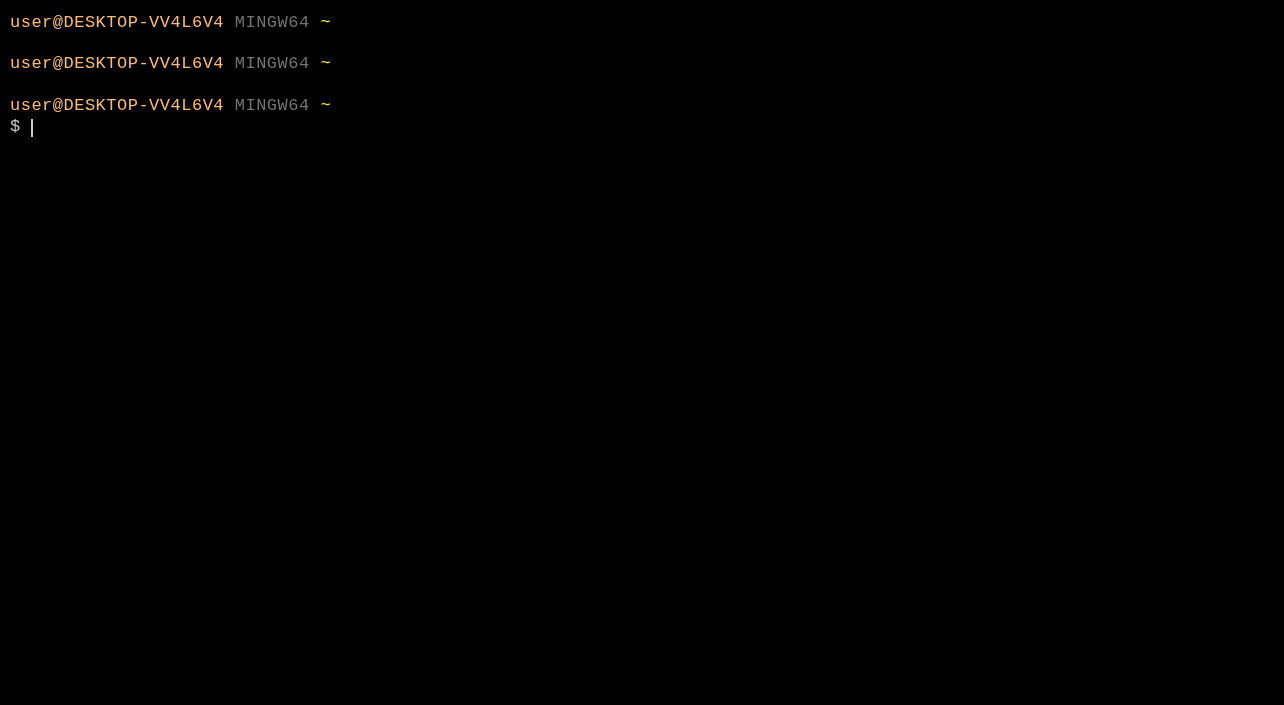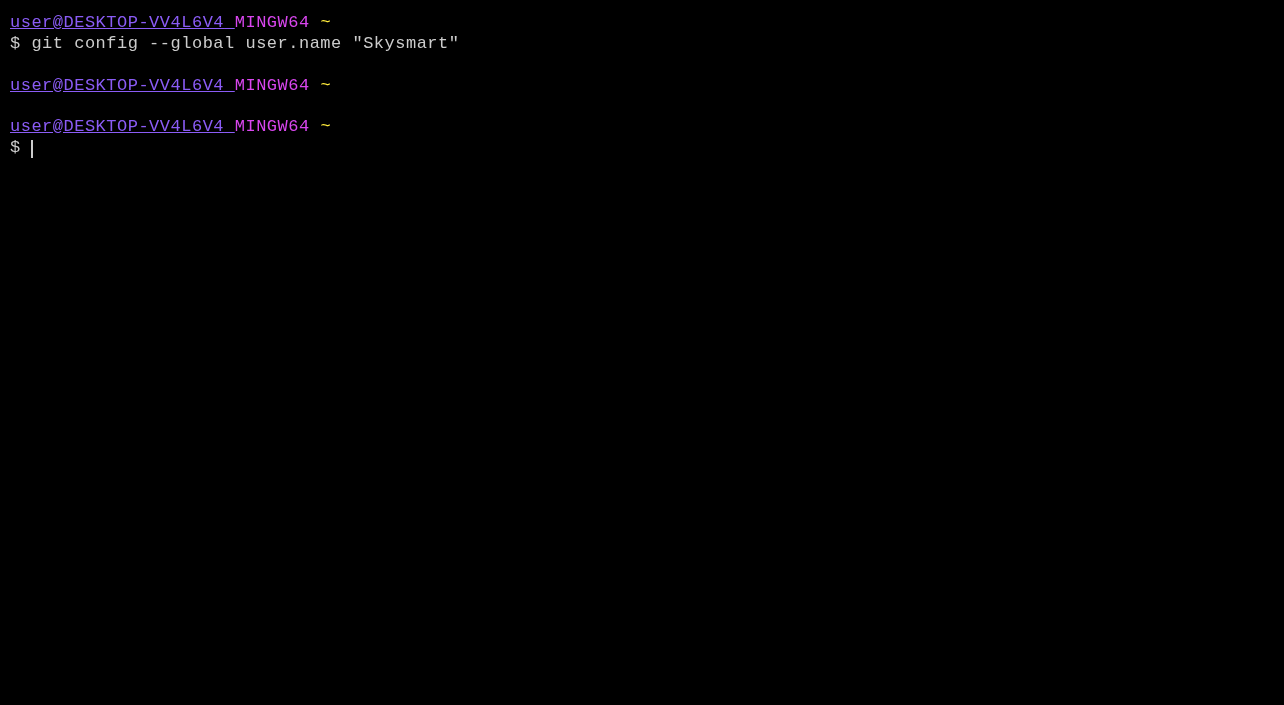--- a/index.html
+++ b/index.html
@@ -16,25 +16,24 @@
       padding: 12px 10px;
       width: 1284px;
       height: 705px;
       overflow: hidden;
       letter-spacing: 0.5px;
     }
     .line {
       white-space: pre;
     }
     .prompt-user {
-      color: #8b5cf6;
-      text-decoration: underline;
+      color: #fdba74;
     }
     .prompt-env {
-      color: #d946ef;
+      color: #737373;
     }
     .prompt-tilde {
       color: #ffeb3b;
     }
     .prompt-dollar {
       color: #cccccc;
     }
     .cmd-text {
       color: #cccccc;
     }
@@ -60,21 +59,20 @@
       top: 1px;
     }
   </style>
 </head>
 <body>
 
 <div>
 
   <div class="block">
     <div class="line"><span class="prompt-user">user@DESKTOP-VV4L6V4</span><span class="prompt-user"> </span><span class="prompt-env">MINGW64</span><span> </span><span class="prompt-tilde">~</span></div>
-    <div class="line"><span class="prompt-dollar">$</span><span class="cmd-text"> </span><span class="cmd-text">git config --global user.name "Skysmart"</span></div>
   </div>
 
   <div class="block">
     <div class="line"><span class="prompt-user">user@DESKTOP-VV4L6V4</span><span class="prompt-user"> </span><span class="prompt-env">MINGW64</span><span> </span><span class="prompt-tilde">~</span></div>
   </div>
 
   <div class="block">
     <div class="line"><span class="prompt-user">user@DESKTOP-VV4L6V4</span><span class="prompt-user"> </span><span class="prompt-env">MINGW64</span><span> </span><span class="prompt-tilde">~</span></div>
     <div class="line"><span class="prompt-dollar">$</span><span> </span><span class="cursor"></span></div>
   </div>

